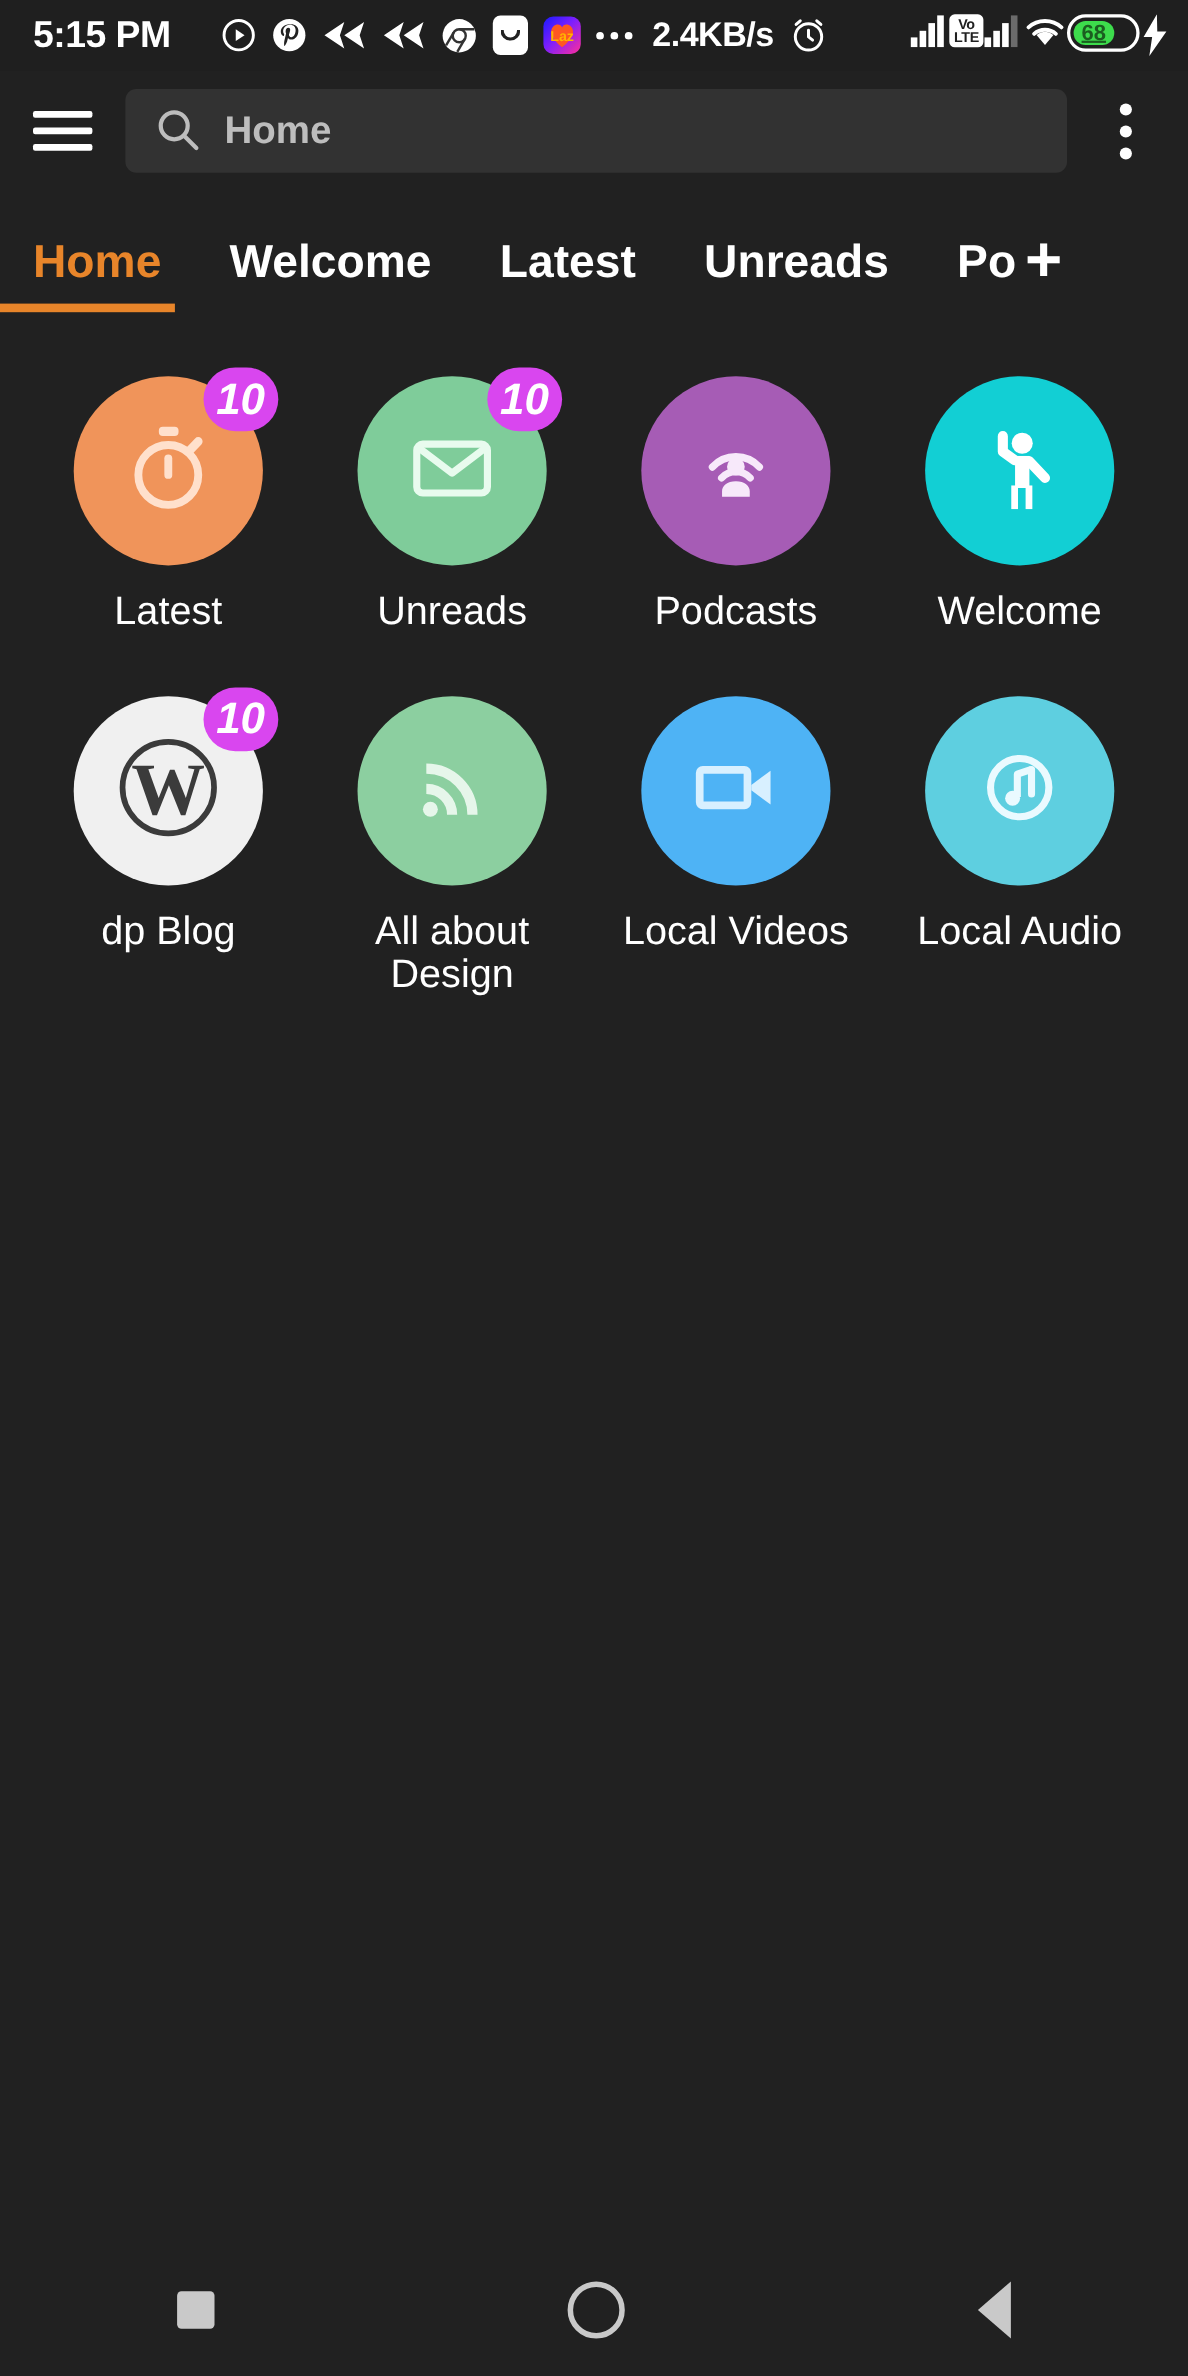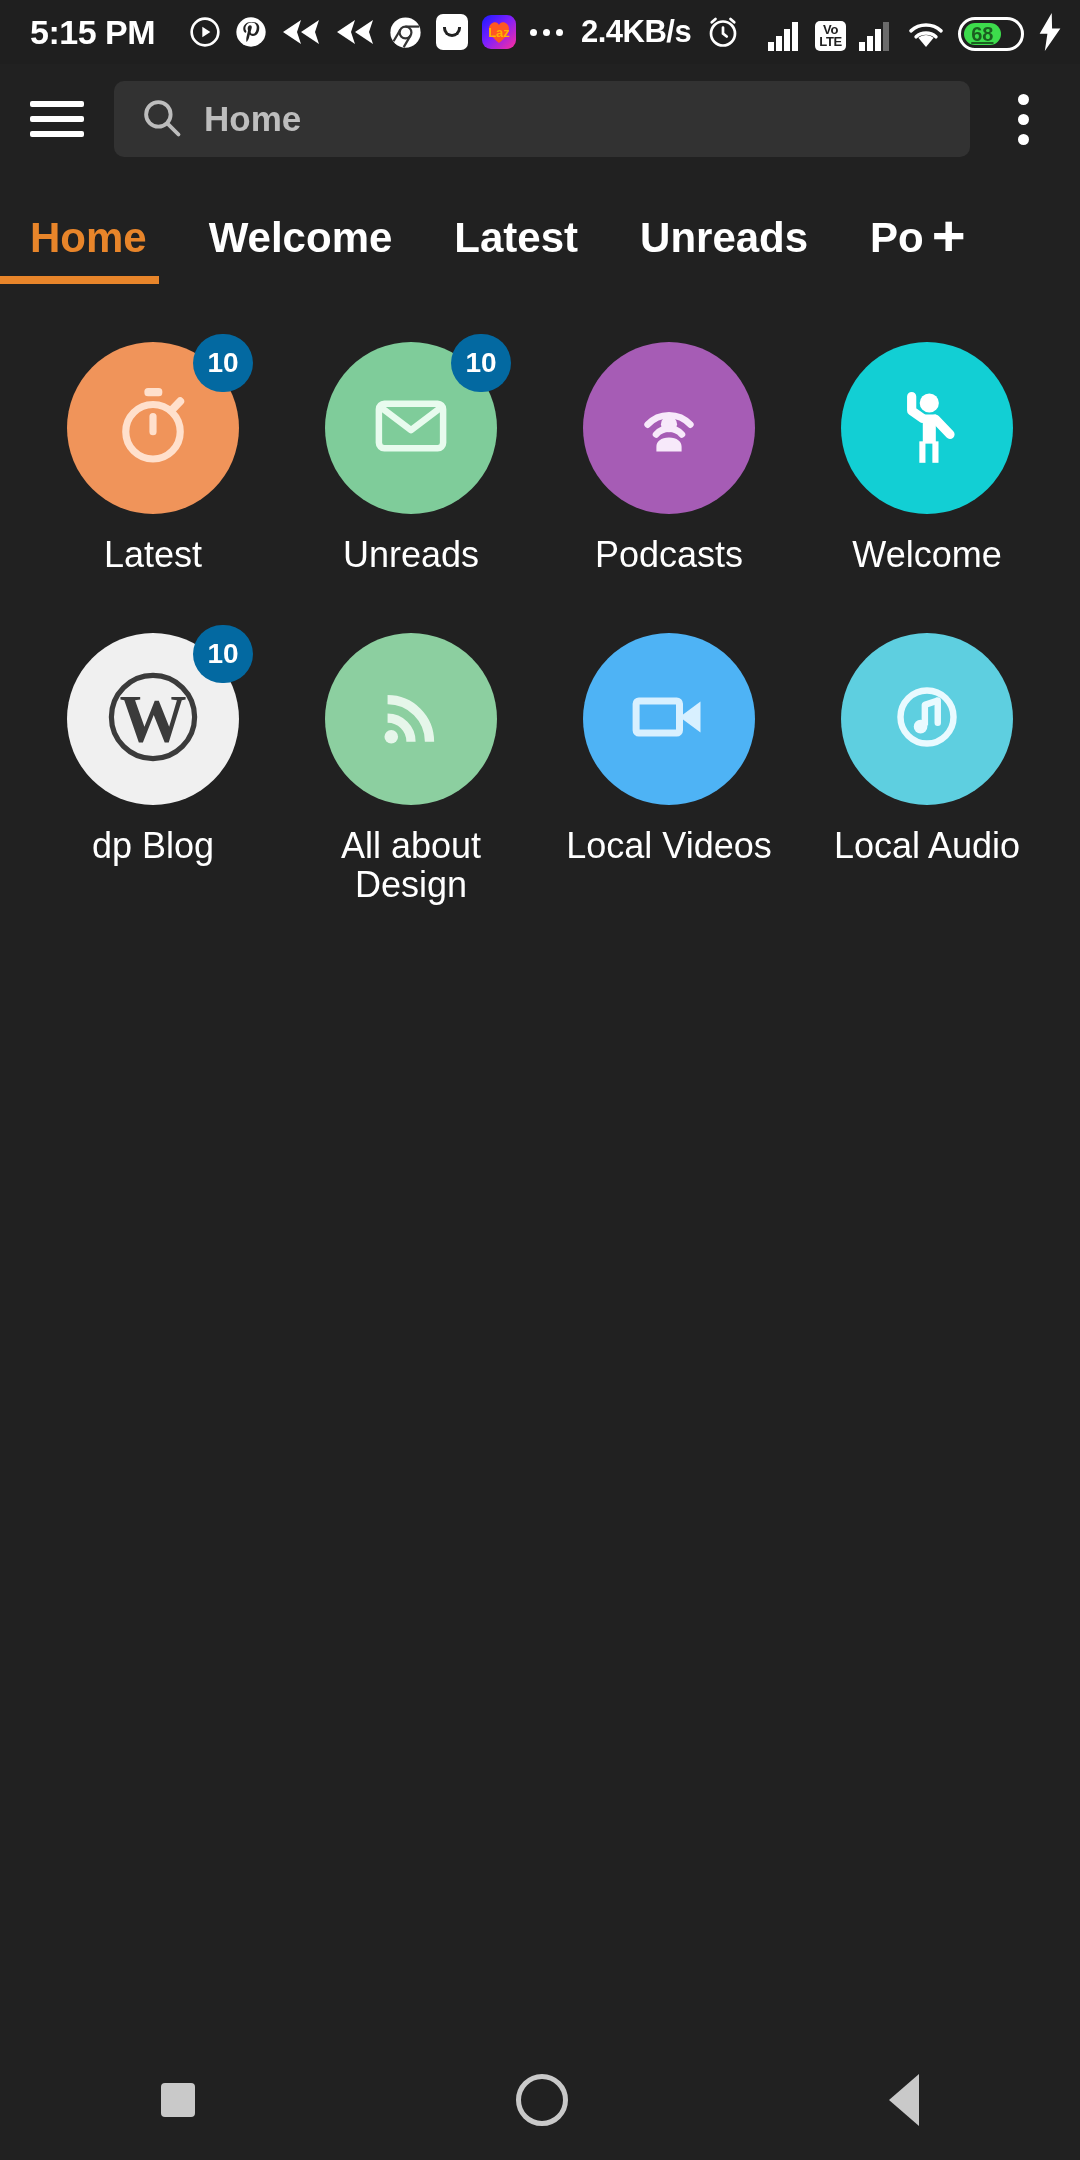--- a/index.html
+++ b/index.html
@@ -9,23 +9,23 @@
     font-family:"Liberation Sans", sans-serif;
     overflow:hidden;
   }
   .phone { position:relative; width:1080px; height:2160px; background:#212121; }
 
   
   .statusbar {
     height:64px; display:flex; align-items:center;
     padding:0 16px 0 30px; gap:0px; background:#1f1f1f;
   }
-  .sb-time { color:#fff; font-size:34px; font-weight:bold; letter-spacing:-.5px; margin-right:20px; }
+  .sb-time { color:#fff; font-size:34px; font-weight:bold; letter-spacing:-.5px; margin-right:32px; }
   .sb-left { display:flex; align-items:center; gap:14px; flex:1; }
-  .sb-right { display:flex; align-items:flex-end; gap:12px; }
+  .sb-right { display:flex; align-items:flex-start; }
   .sb-ico { display:inline-flex; align-items:center; justify-content:center; }
   .sb-speed { color:#fff; font-size:31px; font-weight:bold; letter-spacing:-.5px; }
   .dots3 { display:flex; gap:6px; align-items:center; margin-right:4px;}
   .dots3 i { width:7px; height:7px; border-radius:50%; background:#fff; display:block; }
 
   .lazicon {
     width:34px;height:34px;border-radius:9px;
     background:linear-gradient(135deg,#1a1aff 0%,#7b1fff 45%,#ff2d9b 100%);
     display:flex;align-items:center;justify-content:center;position:relative;
   }
@@ -79,23 +79,24 @@
 
   
   .grid { padding:58px 24px 0 24px; display:flex; flex-wrap:wrap; }
   .cell { width:25%; display:flex; flex-direction:column; align-items:center;
      margin-bottom:58px; }
   .bubble-wrap { position:relative; width:172px; height:172px; }
   .bubble { width:172px; height:172px; border-radius:50%;
      display:flex; align-items:center; justify-content:center; cursor:pointer; }
   .badge {
     position:absolute; top:-8px; right:-14px; min-width:60px; height:58px;
-    background:#0369a1; border-radius:30px; color:#fff; font-size:28px;
+    background:#d946ef; border-radius:30px; color:#fff; font-size:40px;
     font-weight:bold; display:flex; align-items:center; justify-content:center;
     padding:0 12px;
+    font-style:italic;
   }
   .cell .label { color:#fff; font-size:36px; margin-top:22px; text-align:center;
      line-height:1.08; max-width:240px; }
 
   .navbar { position:absolute; bottom:0; left:0; width:1080px; height:120px;
      display:flex; align-items:center; justify-content:space-around; }
   .nav-sq { width:34px;height:34px;background:#c9c9c9;border-radius:4px; }
   .nav-ci { width:52px;height:52px;border:5px solid #c9c9c9;border-radius:50%; }
   .nav-tri { width:0;height:0;border-top:26px solid transparent;
       border-bottom:26px solid transparent;border-right:30px solid #c9c9c9; }

